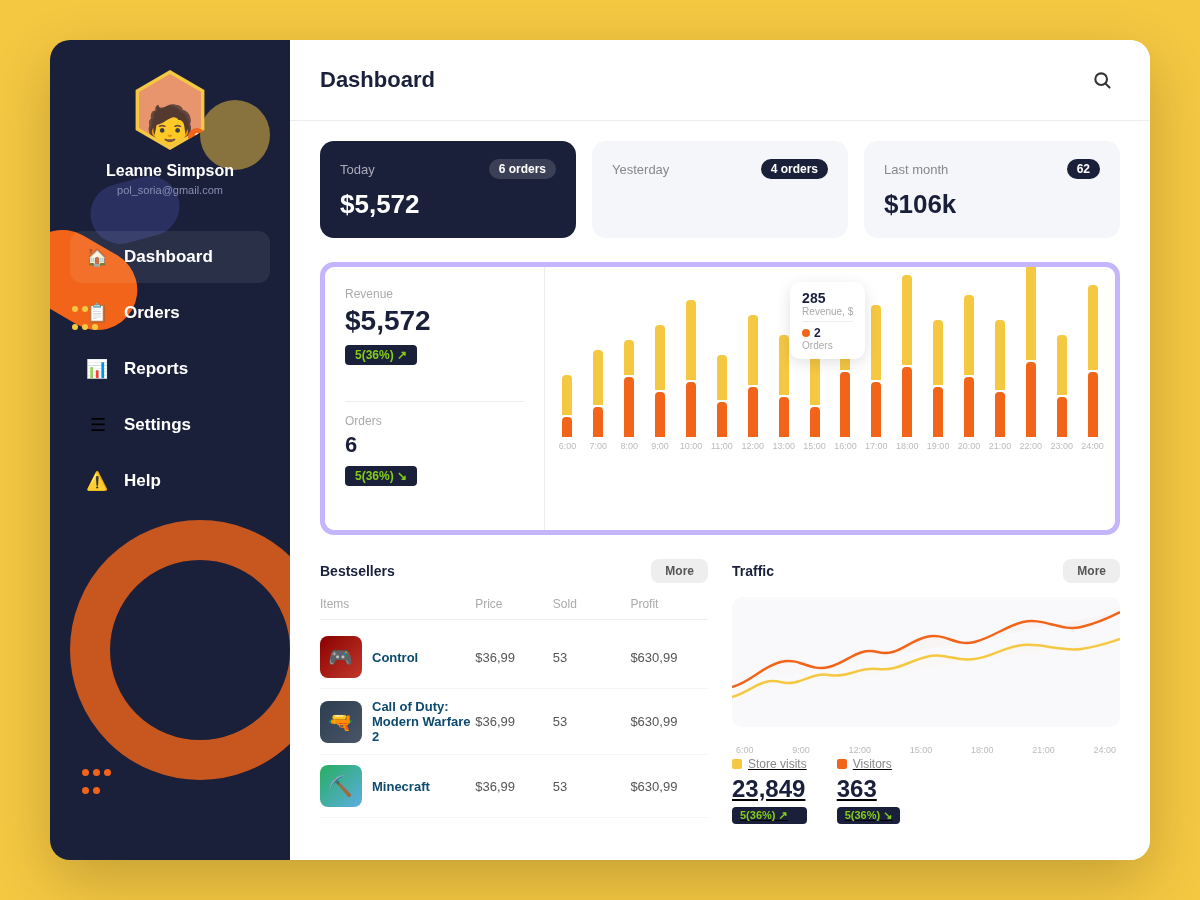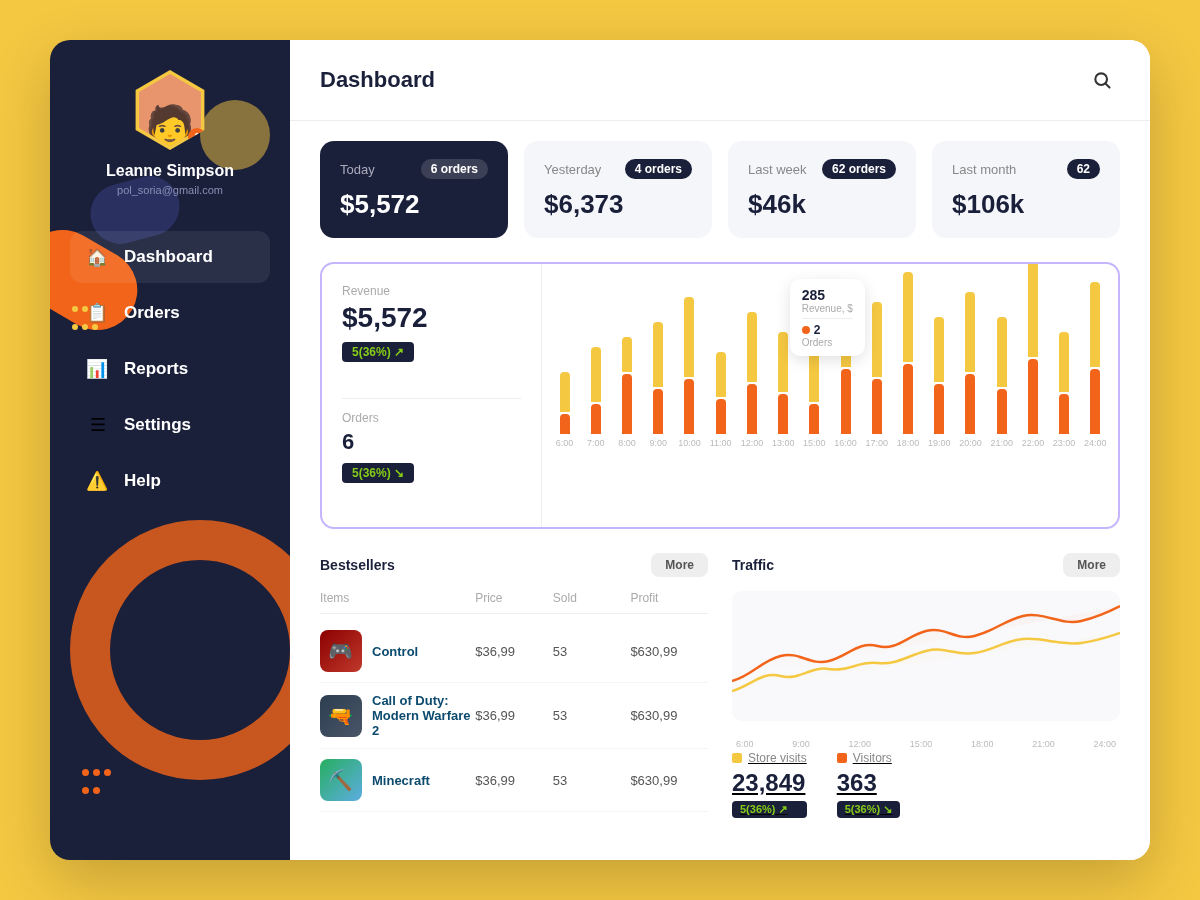--- a/index.html
+++ b/index.html
@@ -277,21 +277,21 @@
     .stat-card.dark .stat-value {
       color: white;
     }
     
     .charts-section {
       display: flex;
       gap: 0;
       margin-bottom: 24px;
       background: white;
       border-radius: 14px;
-      border: 2px solid #c4b5fd;
+      border: 5px solid #c4b5fd;
       overflow: hidden;
     }
     .chart-left {
       width: 220px;
       padding: 20px;
       border-right: 1px solid #eee;
       flex-shrink: 0;
     }
     .chart-label-small {
       font-size: 12px;
@@ -581,28 +581,20 @@
             <span class="stat-period">Today</span>
             <span class="stat-badge">6 orders</span>
           </div>
           <div class="stat-value">$5,572</div>
         </div>
         <div class="stat-card">
           <div class="stat-card-header">
             <span class="stat-period">Yesterday</span>
             <span class="stat-badge">4 orders</span>
           </div>
-          <div class="stat-value">$6,373</div>
-        </div>
-        <div class="stat-card">
-          <div class="stat-card-header">
-            <span class="stat-period">Last week</span>
-            <span class="stat-badge">62 orders</span>
-          </div>
-          <div class="stat-value">$46k</div>
         </div>
         <div class="stat-card">
           <div class="stat-card-header">
             <span class="stat-period">Last month</span>
             <span class="stat-badge">62</span>
           </div>
           <div class="stat-value">$106k</div>
         </div>
       </div>
 

